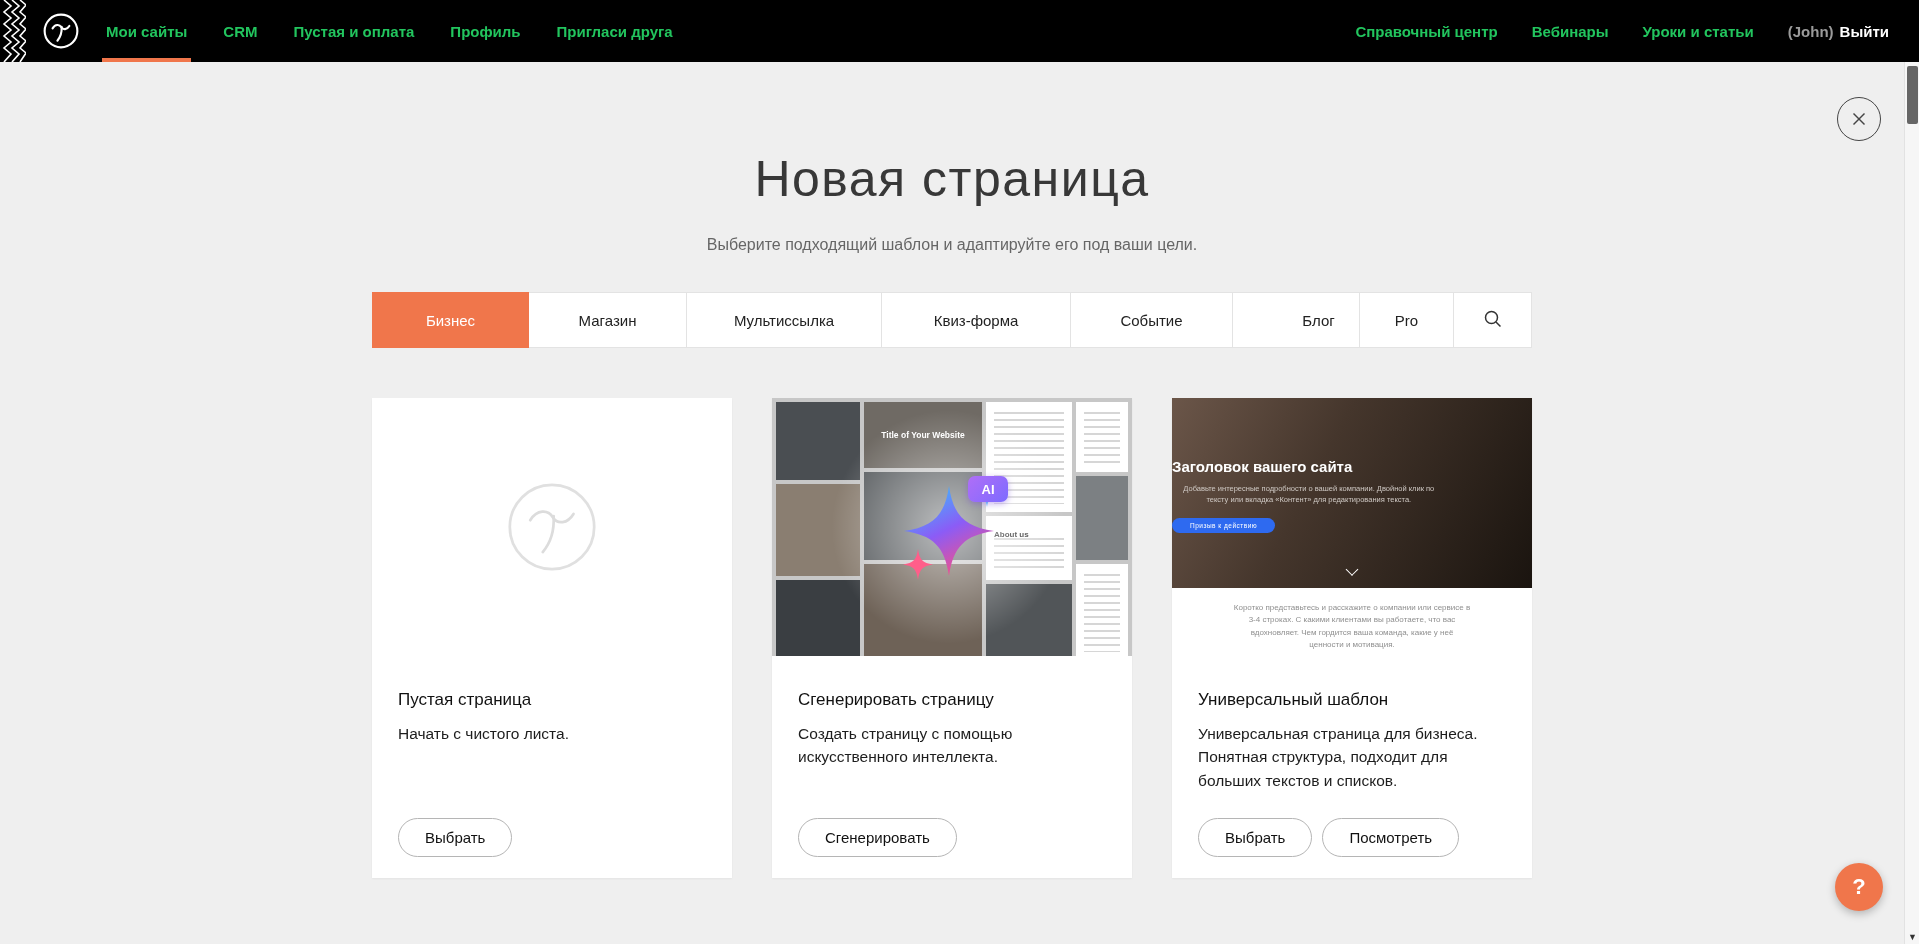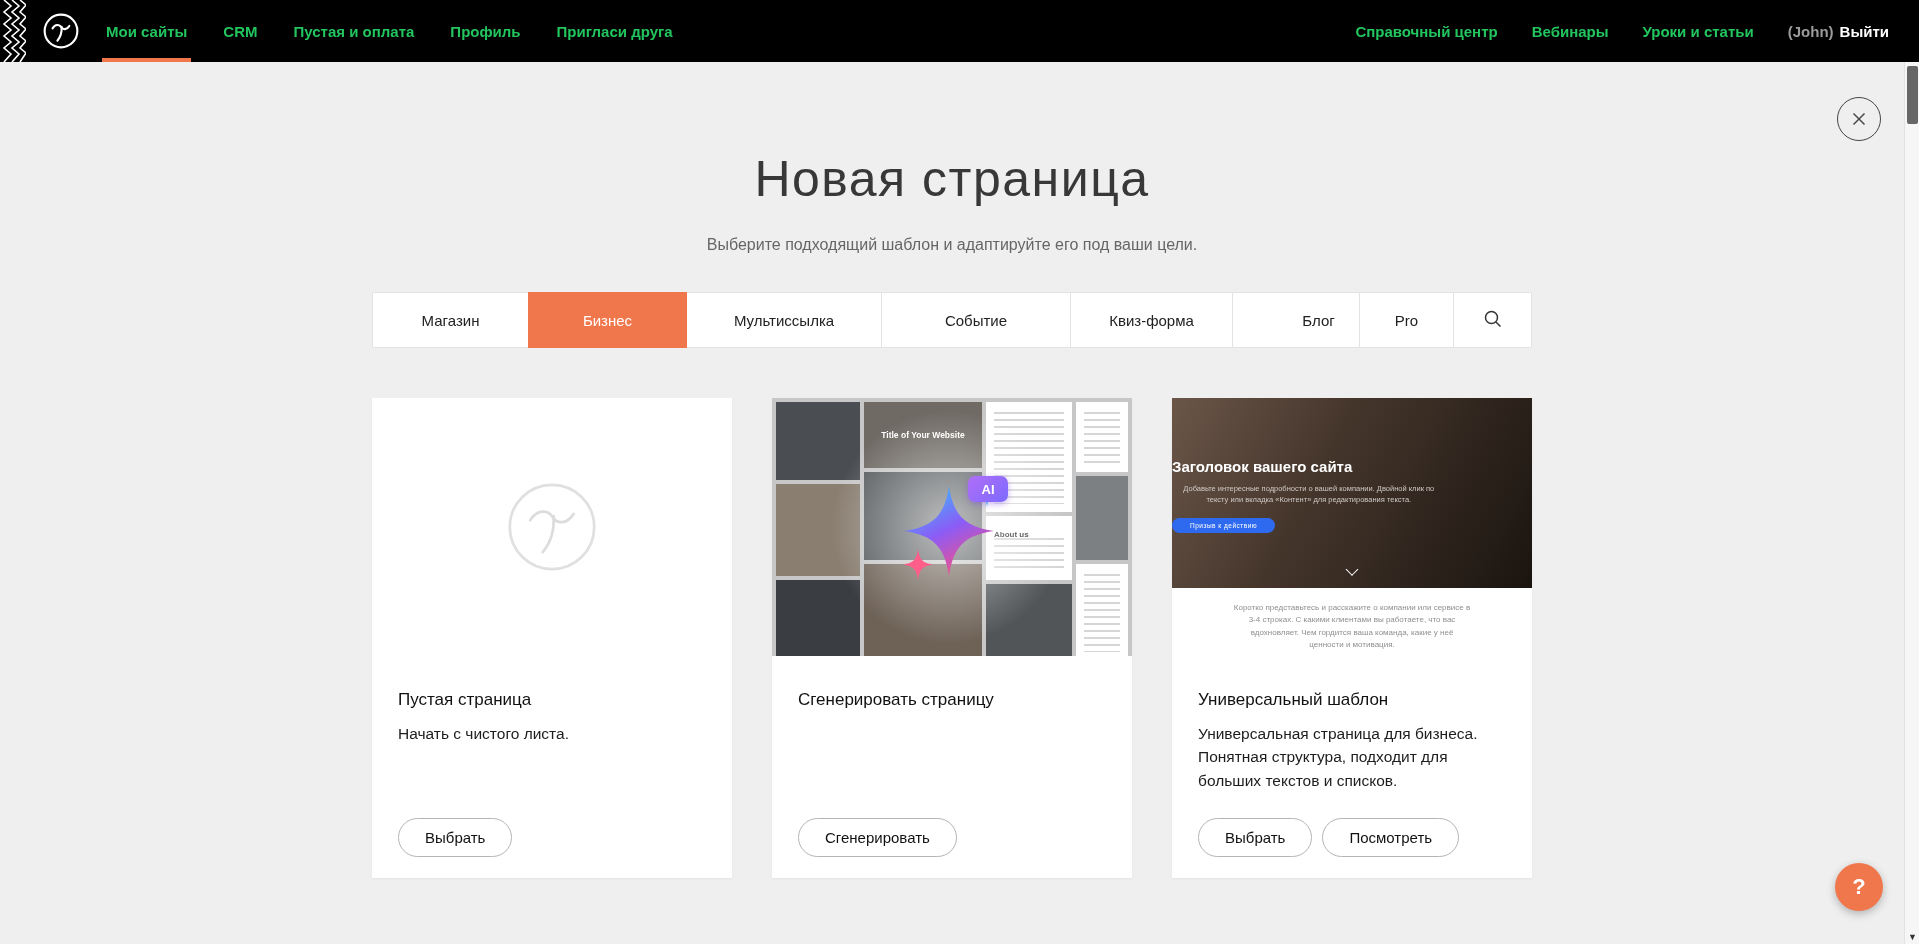--- a/index.html
+++ b/index.html
@@ -139,25 +139,25 @@
       <svg width="16" height="16" viewBox="0 0 16 16">
         <line x1="2.5" y1="2.5" x2="13.5" y2="13.5" stroke="#454545" stroke-width="1.4"></line>
         <line x1="13.5" y1="2.5" x2="2.5" y2="13.5" stroke="#454545" stroke-width="1.4"></line>
       </svg>
     </button>
 
     <h1 class="title">Новая страница</h1>
     <p class="subtitle">Выберите подходящий шаблон и адаптируйте его под ваши цели.</p>
 
     <div class="tabs">
+      <div class="tab active">Бизнес</div>
       <div class="tab">Магазин</div>
-      <div class="tab active">Бизнес</div>
       <div class="tab">Мультиссылка</div>
+      <div class="tab">Квиз-форма</div>
       <div class="tab">Событие</div>
-      <div class="tab">Квиз-форма</div>
       <div class="tab">Блог</div>
       <div class="tab">Pro</div>
       <div class="tab tab-search">
         <span>
           <svg width="20" height="20" viewBox="0 0 20 20" fill="none">
             <circle cx="8.5" cy="8.5" r="6" stroke="#333" stroke-width="1.5"></circle>
             <line x1="13" y1="13" x2="17.5" y2="17.5" stroke="#333" stroke-width="1.5"></line>
           </svg>
         </span>
       </div>
@@ -214,20 +214,21 @@
               </defs>
               <path d="M75,33 C79,62 91,74 120,78 C91,82 79,94 75,123 C71,94 59,82 30,78 C59,74 71,62 75,33 Z" fill="url(#gstar)"></path>
               <path d="M44,96 C45.5,107 48.5,110 59,111.5 C48.5,113 45.5,116 44,127 C42.5,116 39.5,113 29,111.5 C39.5,110 42.5,107 44,96 Z" fill="#ff5e8a"></path>
               <path d="M113,34 C114,41 116,43 123,44 C116,45 114,47 113,54 C112,47 110,45 103,44 C110,43 112,41 113,34 Z" fill="#6fd0ff"></path>
             </svg>
           </div>
           <div class="ai-badge">AI</div>
         </div>
         <div class="card-body">
           <h3 class="card-title">Сгенерировать страницу</h3>
+          <p class="card-desc">Создать страницу с помощью искусственного интеллекта.</p>
         </div>
         <div class="card-actions">
           <button class="pill">Сгенерировать</button>
         </div>
       </div>
 
       <div class="card">
         <div class="preview">
           <div class="hero">
             <div class="hero-title">Заголовок вашего сайта</div>

